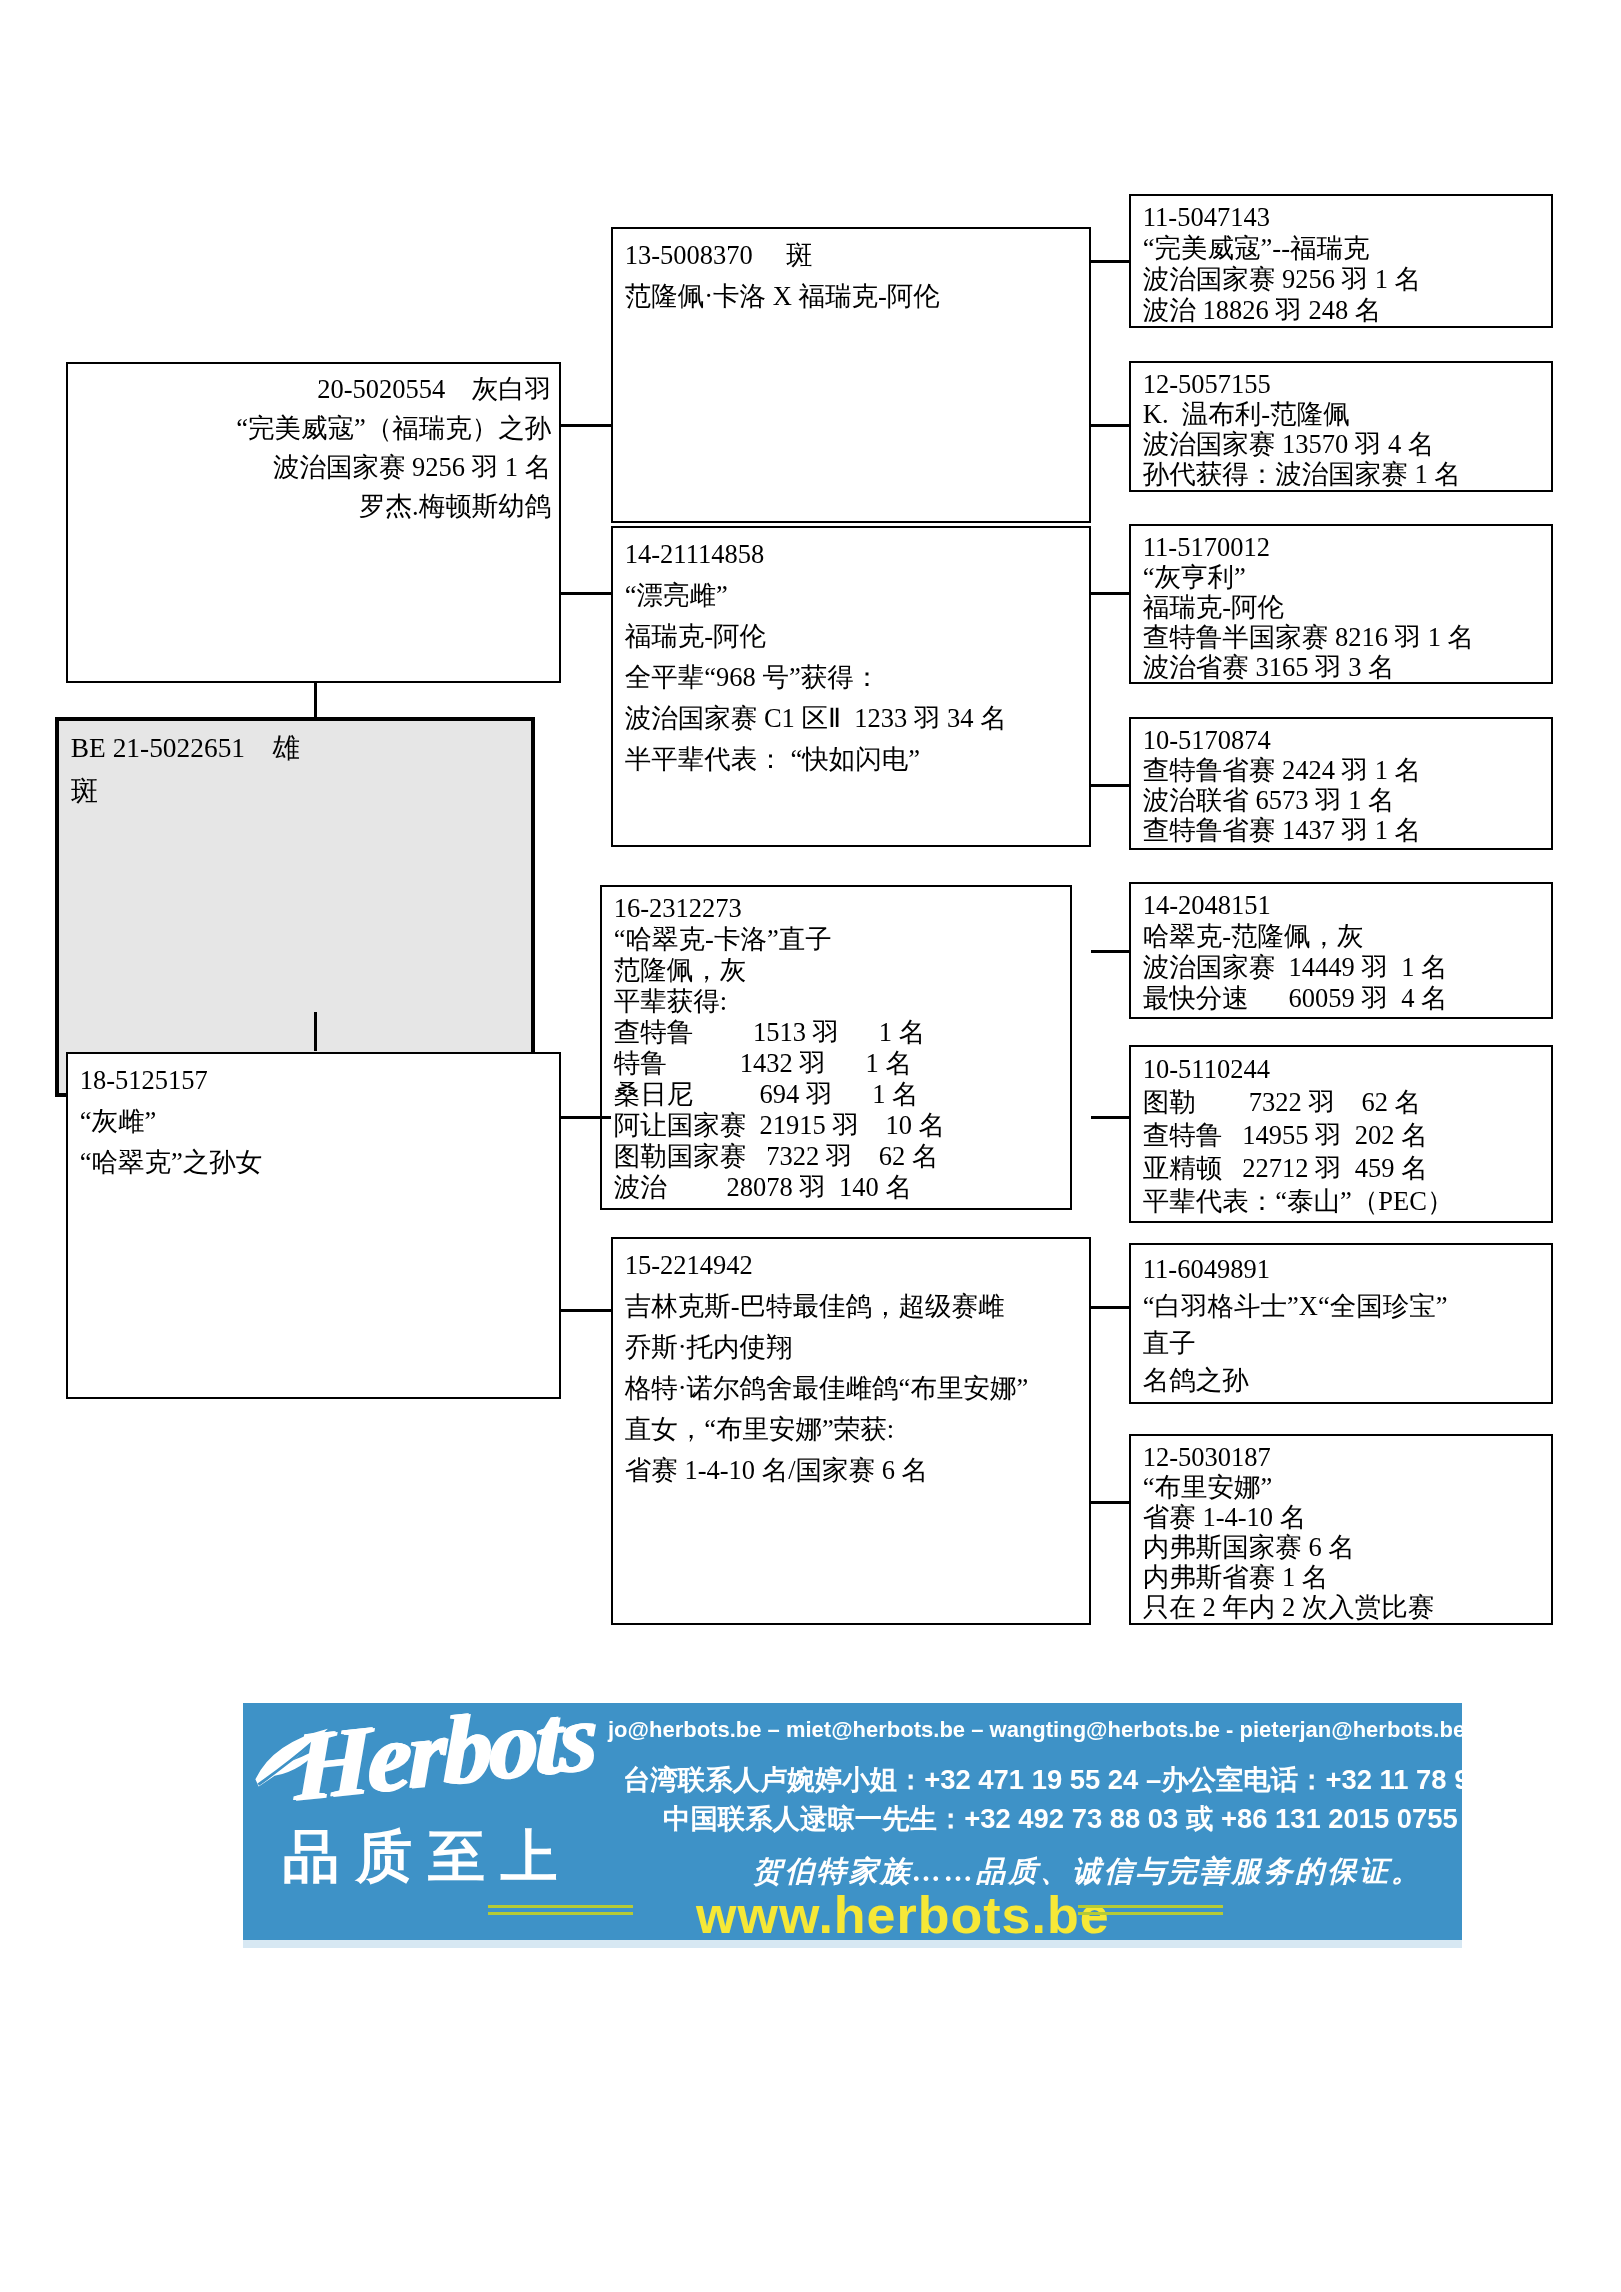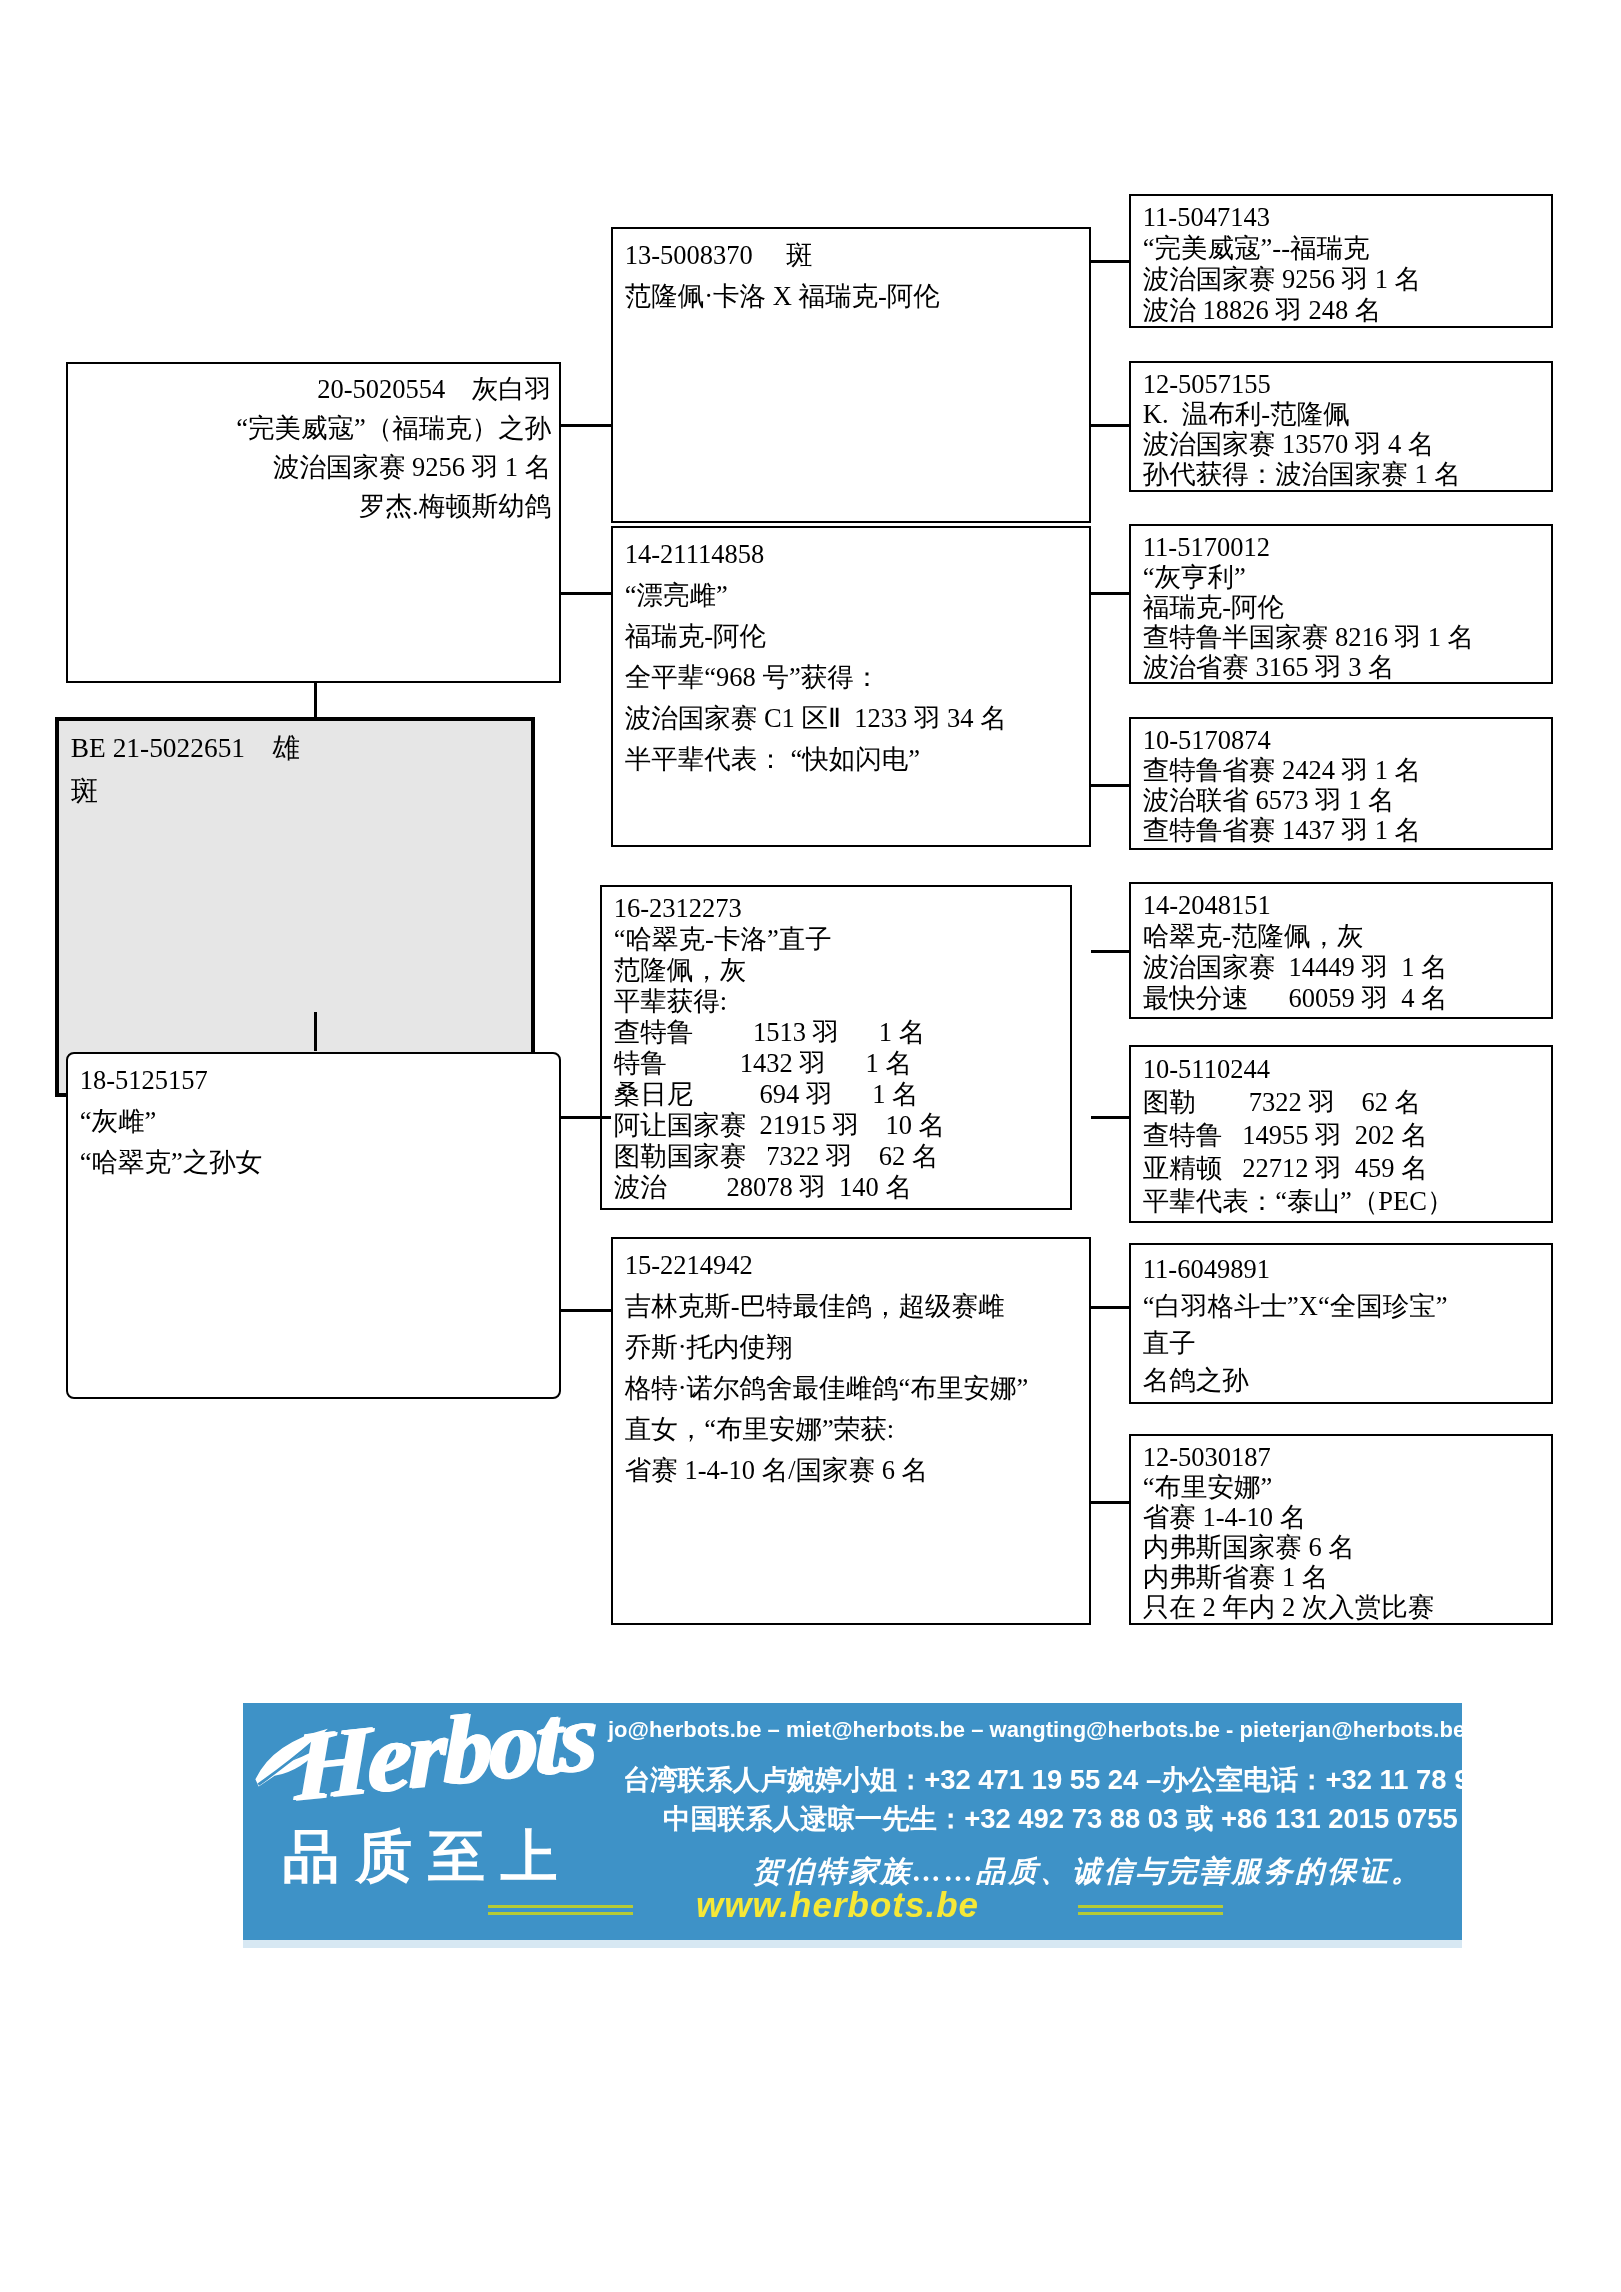--- a/index.html
+++ b/index.html
@@ -17,43 +17,43 @@
           transform:rotate(-6deg) skewX(-6deg);letter-spacing:-2.9px;
           text-shadow:2px 1px 0 #fff, -1px 0 0 #fff;}
   .logo-sub{position:absolute;left:23.5px;top:116px;font-size:57px;font-weight:bold;
           letter-spacing:15.7px;color:#fff;font-family:"Liberation Serif", serif;margin-left:16px;}
   .feather{position:absolute;left:5.9px;top:25.5px;transform:rotate(-10deg);}
   .b-emails{position:absolute;left:365px;top:13.7px;width:855px;font-size:22px;font-weight:bold;white-space:nowrap;}
   .b-tw{position:absolute;left:380px;top:59px;font-size:27.4px;font-weight:bold;white-space:nowrap;}
   .b-cn{position:absolute;left:420px;top:98px;font-size:27.4px;font-weight:bold;white-space:nowrap;}
   .b-slogan{position:absolute;left:510px;top:149px;font-size:29px;font-weight:bold;font-style:italic;
           letter-spacing:2.9px;font-family:"Liberation Serif", serif;white-space:nowrap;}
-  .b-site{position:absolute;left:453px;top:182px;font-size:35px;font-weight:bold;color:#F6E837;
-          letter-spacing:1px;white-space:nowrap;font-style:italic;}
+  .b-site{position:absolute;left:453px;top:182px;font-size:52px;font-weight:bold;color:#F6E837;
+          letter-spacing:1px;white-space:nowrap;}
   .dline{position:absolute;width:145px;height:9.8px;border-top:3.9px solid #B6CA35;border-bottom:3.9px solid #B6CA35;box-sizing:border-box;}
   .b-strip{position:absolute;left:0;top:237px;width:1219px;height:7.8px;background:#D7E8F3;}
 </style>
 </head>
 <body>
 
 <div class="page">
 
   <div class="pbox" style="left:66px;top:362px;width:495px;height:321px;line-height:39px;text-align:right;">
       <div class="ln">20-5020554    灰白羽</div>
       <div class="ln">“完美威寇”（福瑞克）之孙</div>
       <div class="ln">波治国家赛 9256 羽 1 名</div>
       <div class="ln">罗杰.梅顿斯幼鸽</div>
     </div>
 
   <div class="pbox subject" style="left:55px;top:717px;width:480px;height:380px;line-height:43px;font-size:27.4px;">
       <div class="ln">BE 21-5022651    雄</div>
       <div class="ln">斑</div>
     </div>
 
-  <div class="pbox" style="left:66px;top:1052px;width:495px;height:347px;line-height:41px;border-radius:8px;">
+  <div class="pbox" style="left:66px;top:1052px;width:495px;height:347px;line-height:41px;">
       <div class="ln">18-5125157</div>
       <div class="ln">“灰雌”</div>
       <div class="ln">“哈翠克”之孙女</div>
     </div>
 
   <div class="pbox" style="left:611px;top:196px;width:480px;height:296px;line-height:41px;margin-top:31px;">
       <div class="ln">13-5008370     斑</div>
       <div class="ln">范隆佩·卡洛 X 福瑞克-阿伦</div>
     </div>
 

